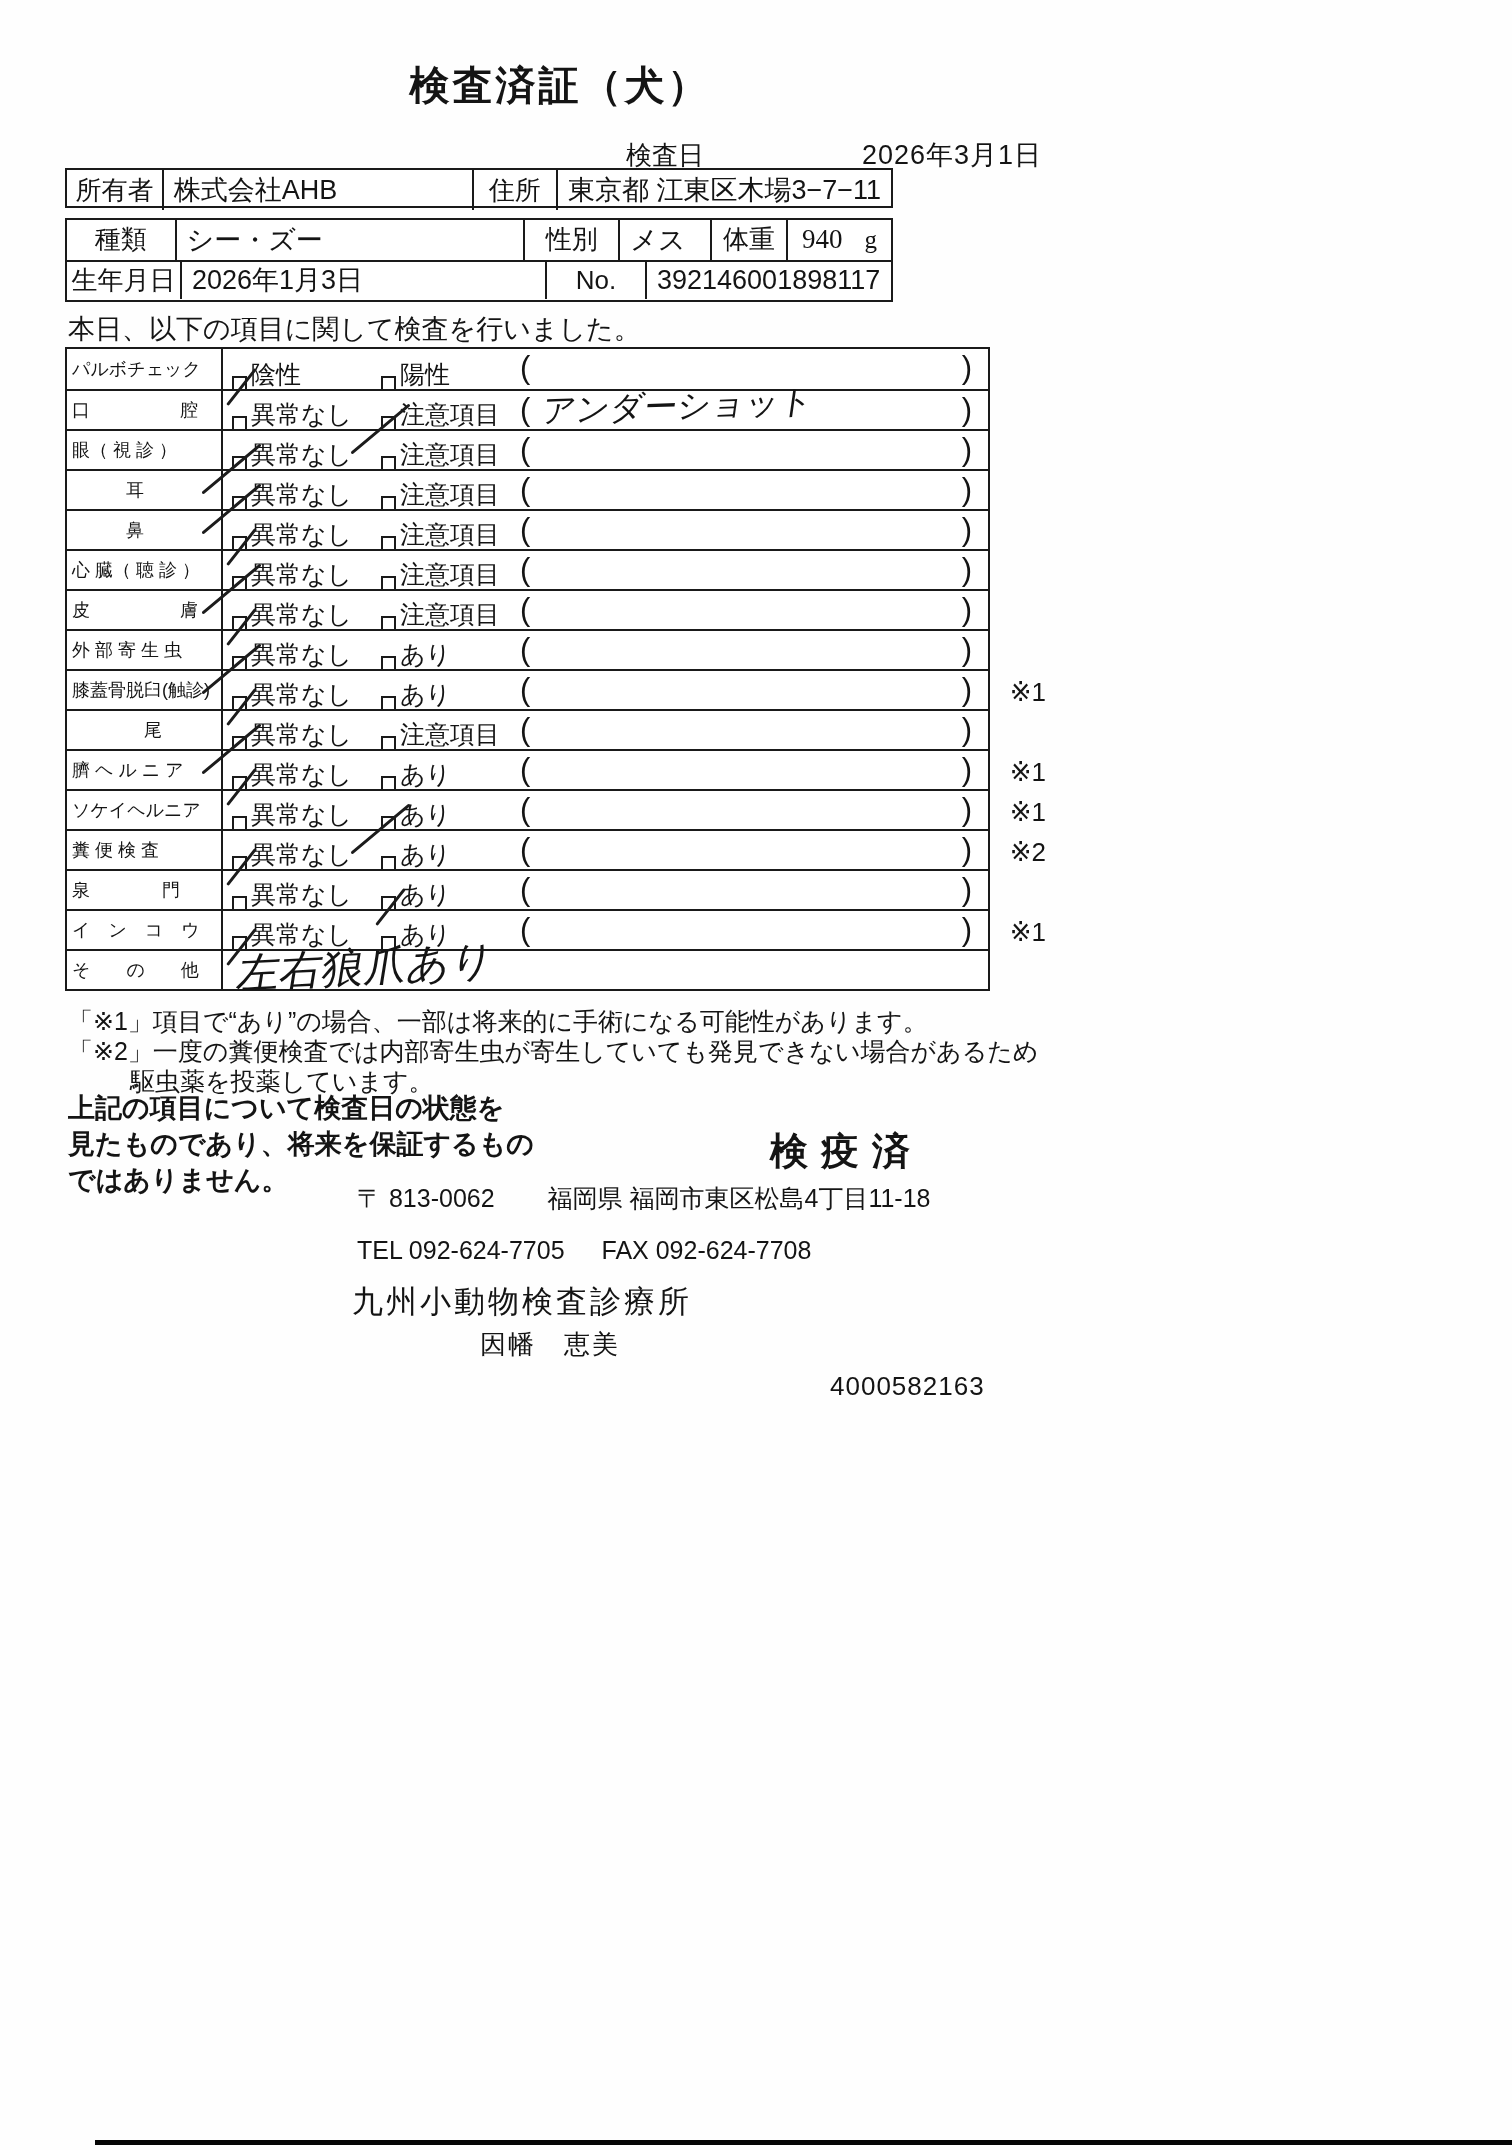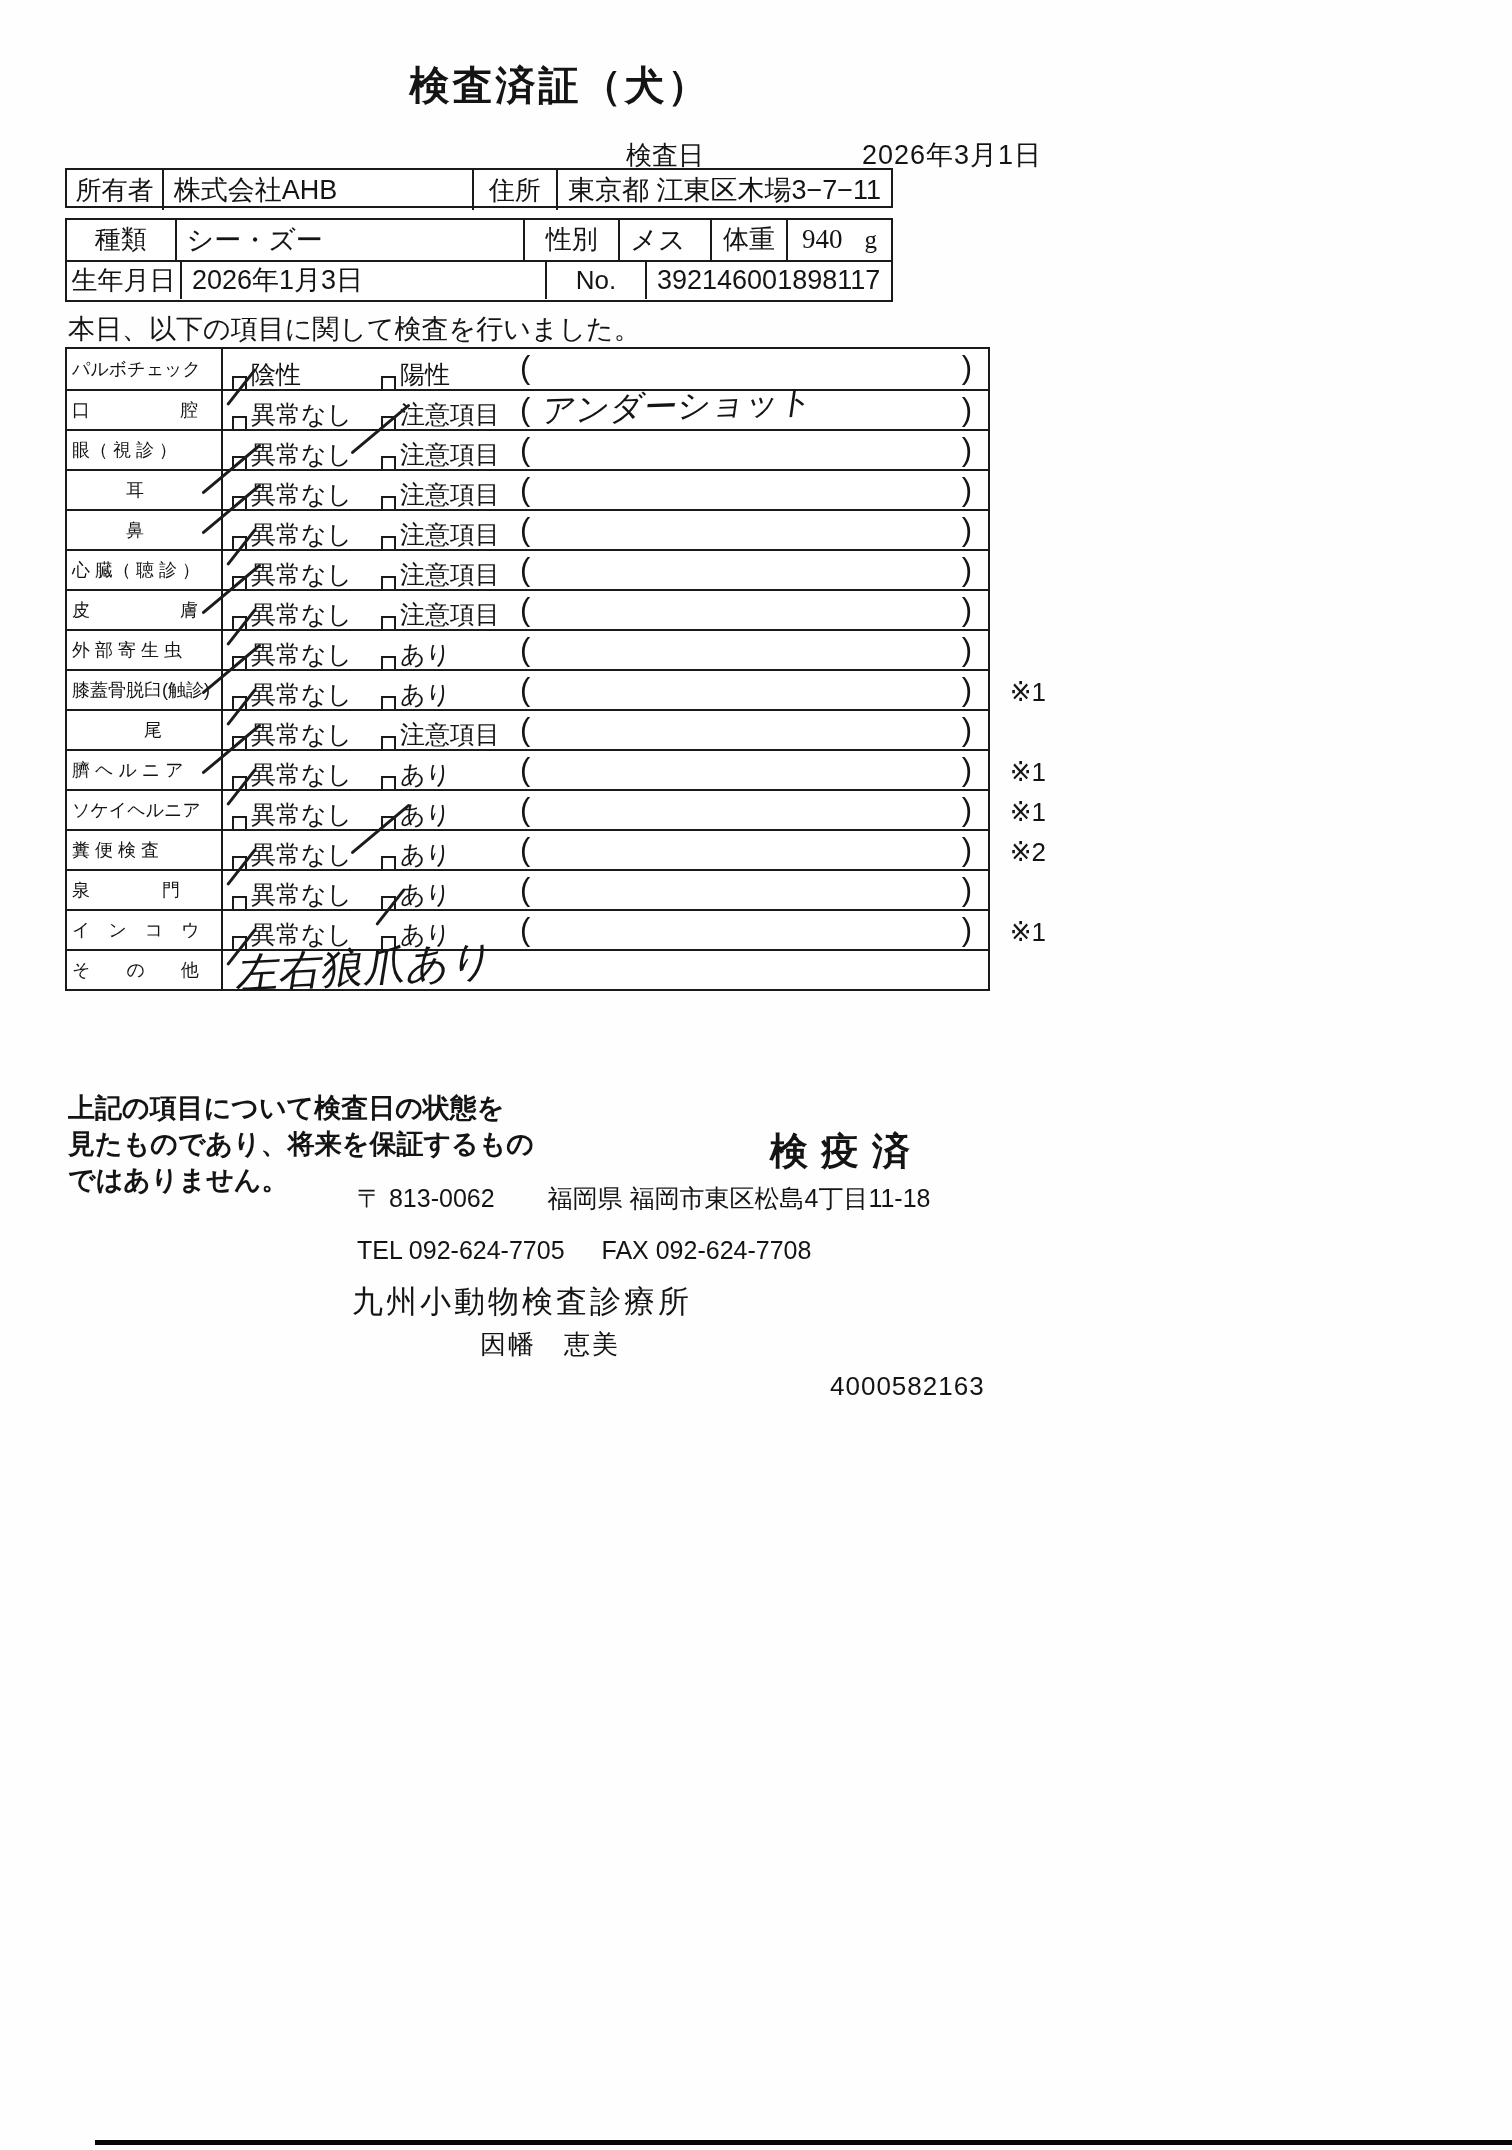--- a/index.html
+++ b/index.html
@@ -422,20 +422,25 @@
       <div class="lbl">そ　　の　　他</div>
       <div class="opts">
 
         <span class="note left-note">左右狼爪あり</span>
 
       </div>
       <span class="fn"></span>
     </div>
     </div>
 
+  <div class="notes">
+    <div>「※1」項目で“あり”の場合、一部は将来的に手術になる可能性があります。</div>
+    <div>「※2」一度の糞便検査では内部寄生虫が寄生していても発見できない場合があるため</div>
+    <div class="indent">駆虫薬を投薬しています。</div>
+  </div>
 
   <div class="disclaimer">
     <div>上記の項目について検査日の状態を</div>
     <div>見たものであり、将来を保証するもの</div>
     <div>ではありません。</div>
   </div>
 
   <div class="stamp">検疫済</div>
 
   <div class="postal-line">

